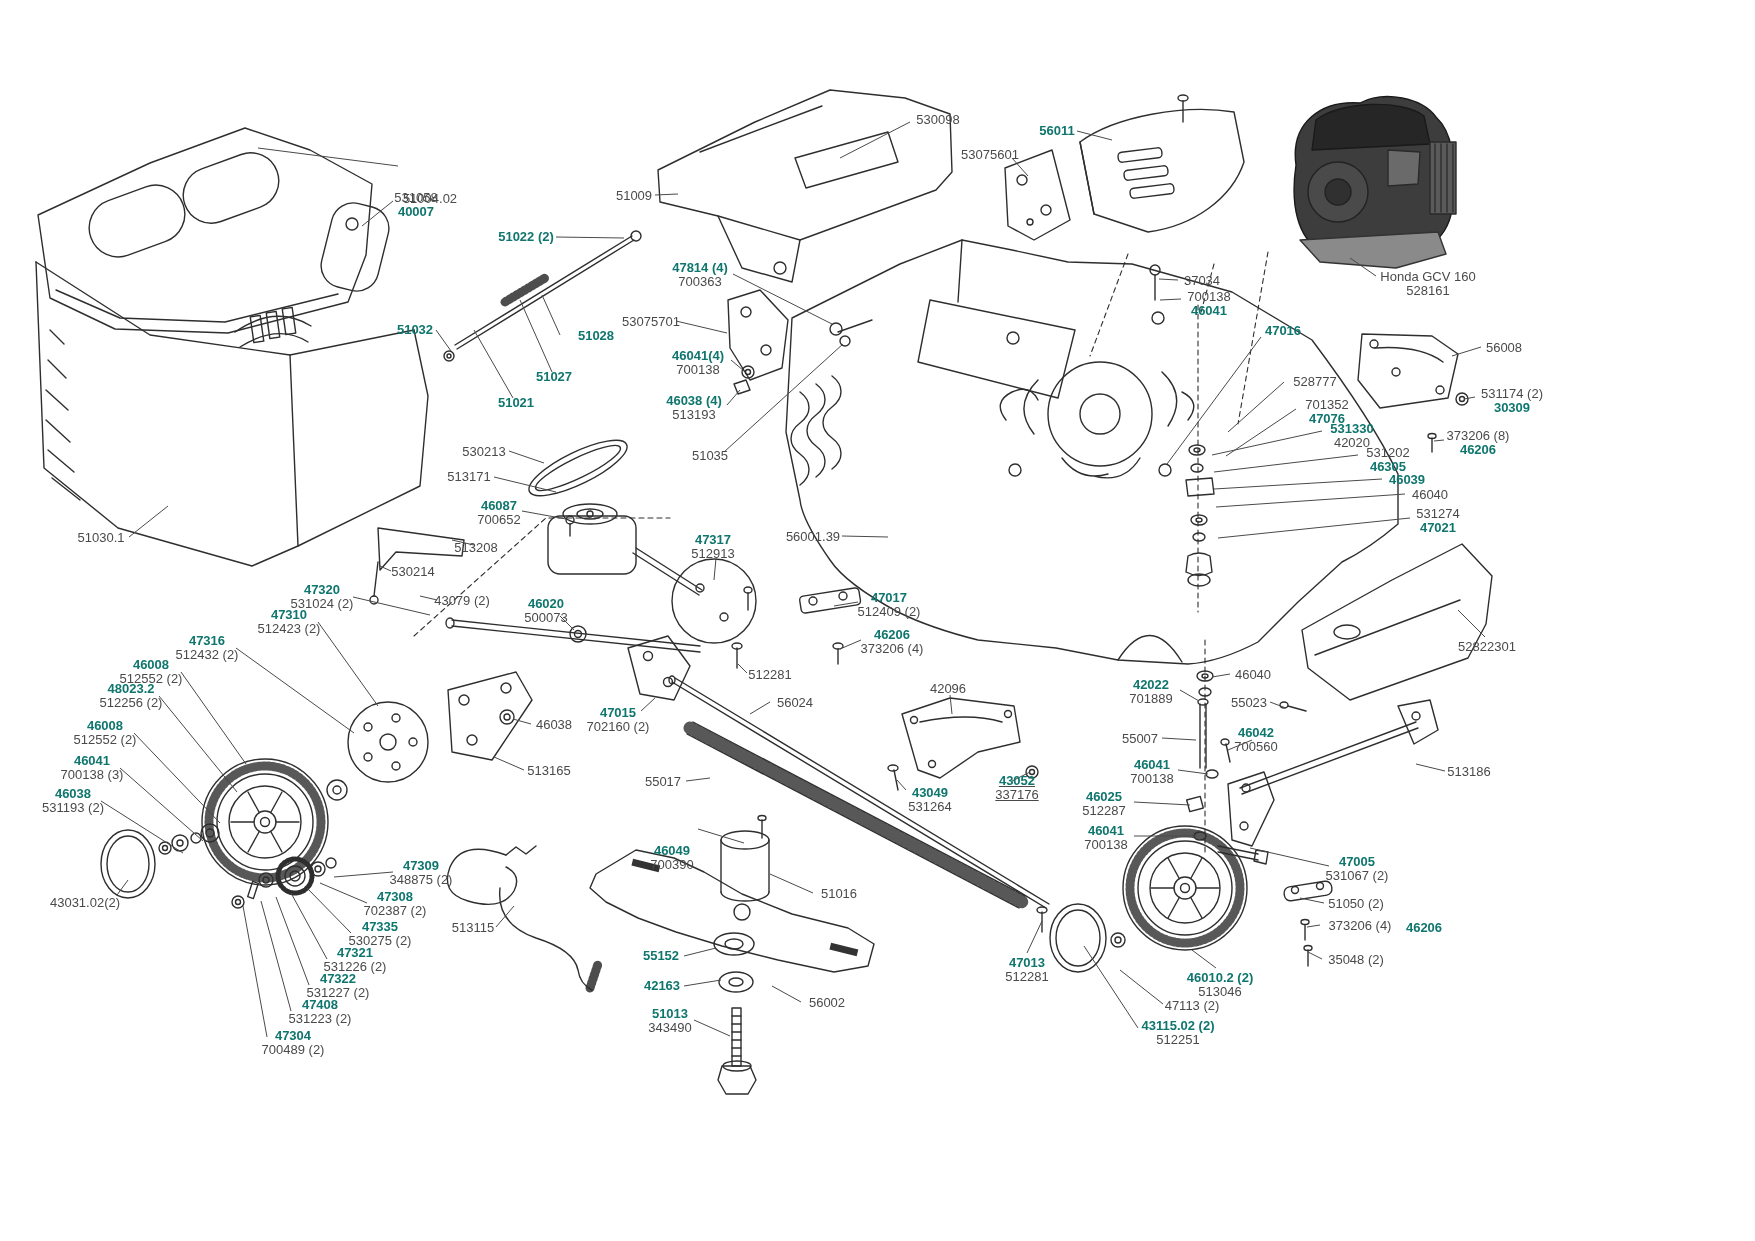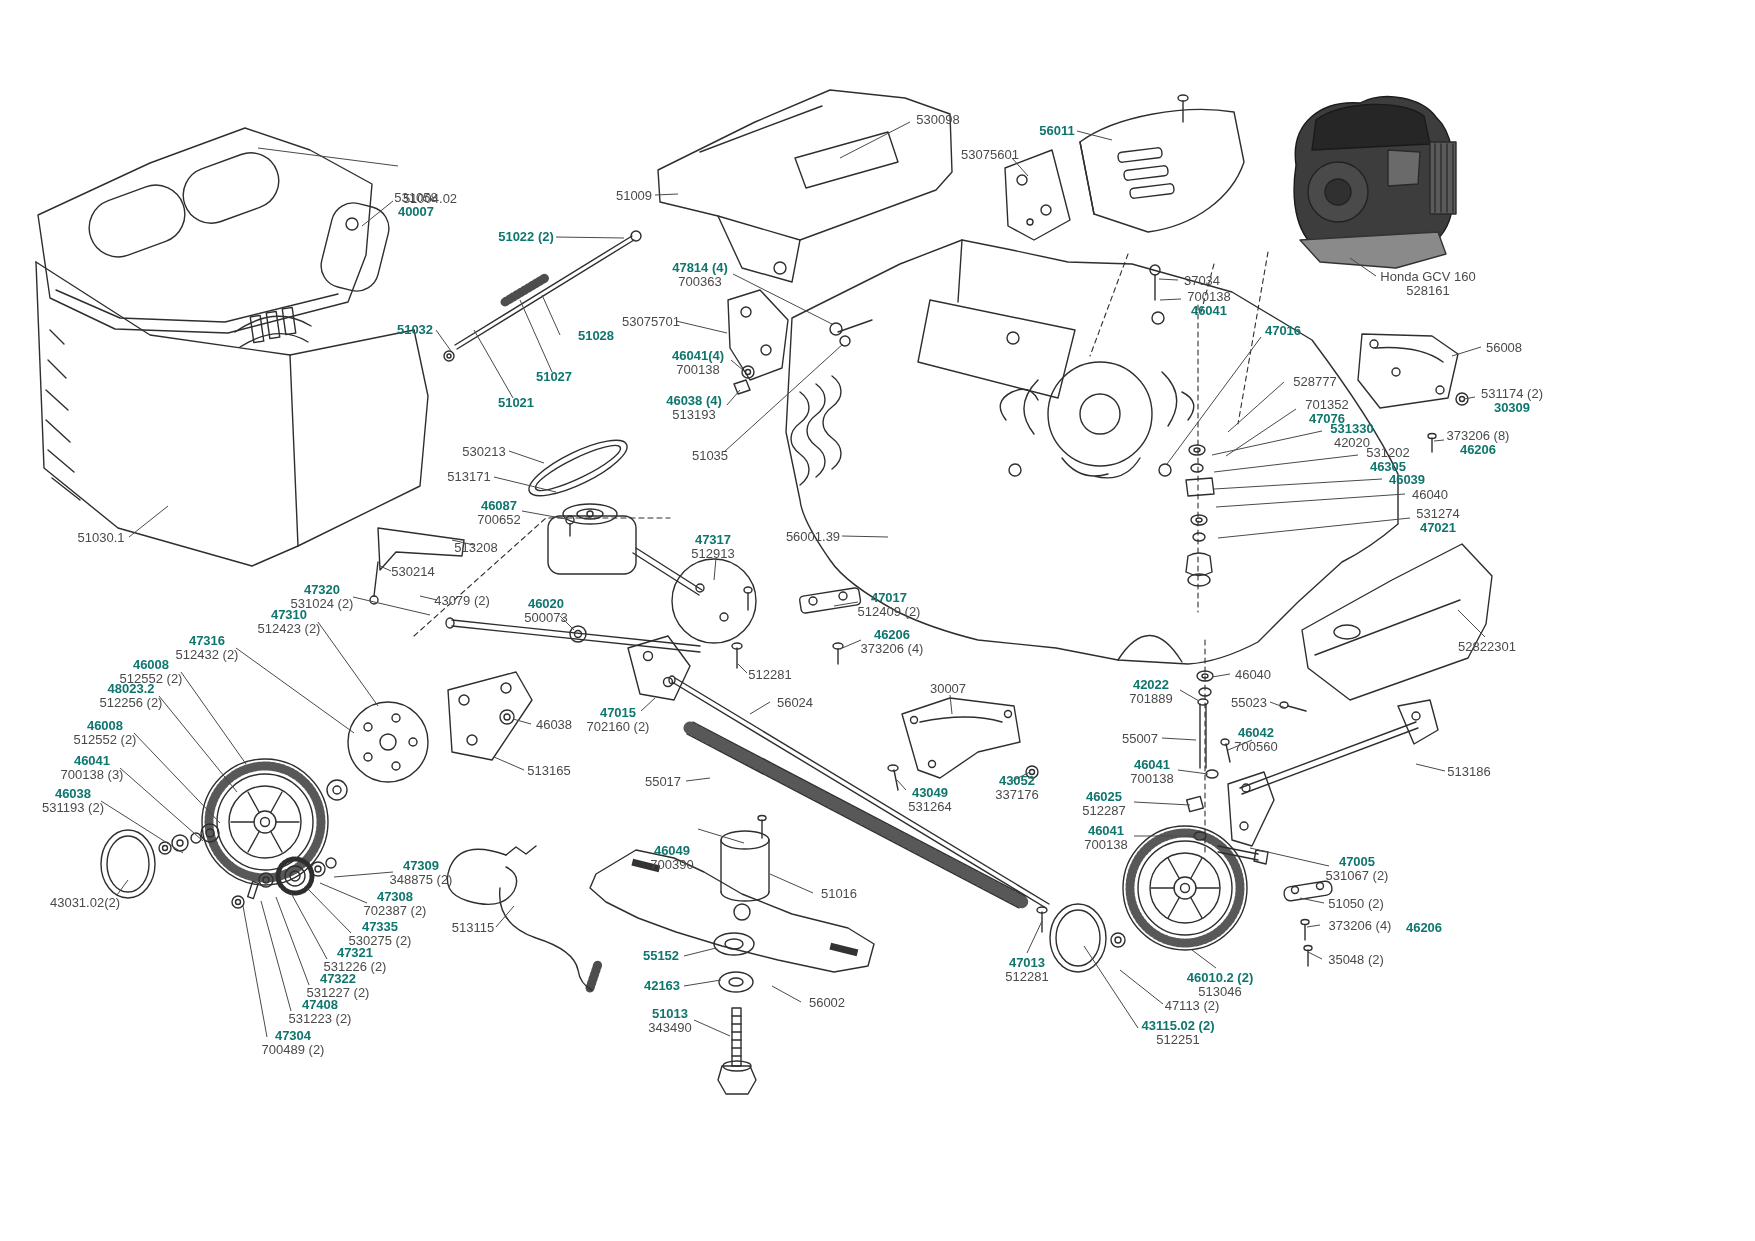--- a/index.html
+++ b/index.html
@@ -664,27 +664,27 @@
       </div>
       <div class="plabel" style="left: 889px; top: 591px;">
         <div class="b">47017</div>
         <div>512409 (2)</div>
       </div>
       <div class="plabel" style="left: 892px; top: 628px;">
         <div class="b">46206</div>
         <div>373206 (4)</div>
       </div>
       <div class="plabel" style="left: 948px; top: 682px;">
-        <div>30007</div>
+        <div>42096</div>
       </div>
       <div class="plabel" style="left: 930px; top: 786px;">
         <div class="b">43049</div>
         <div>531264</div>
       </div>
-      <div class="plabel" style="left: 1017px; top: 774px;">
+      <div class="plabel" style="left: 1017px; top: 774px; text-decoration: underline;">
         <div class="b">43052</div>
         <div>337176</div>
       </div>
       <div class="plabel" style="left: 634px; top: 189px;">
         <div>51009</div>
       </div>
       <div class="plabel" style="left: 938px; top: 113px;">
         <div>530098</div>
       </div>
       <div class="plabel" style="left: 1057px; top: 124px;">

